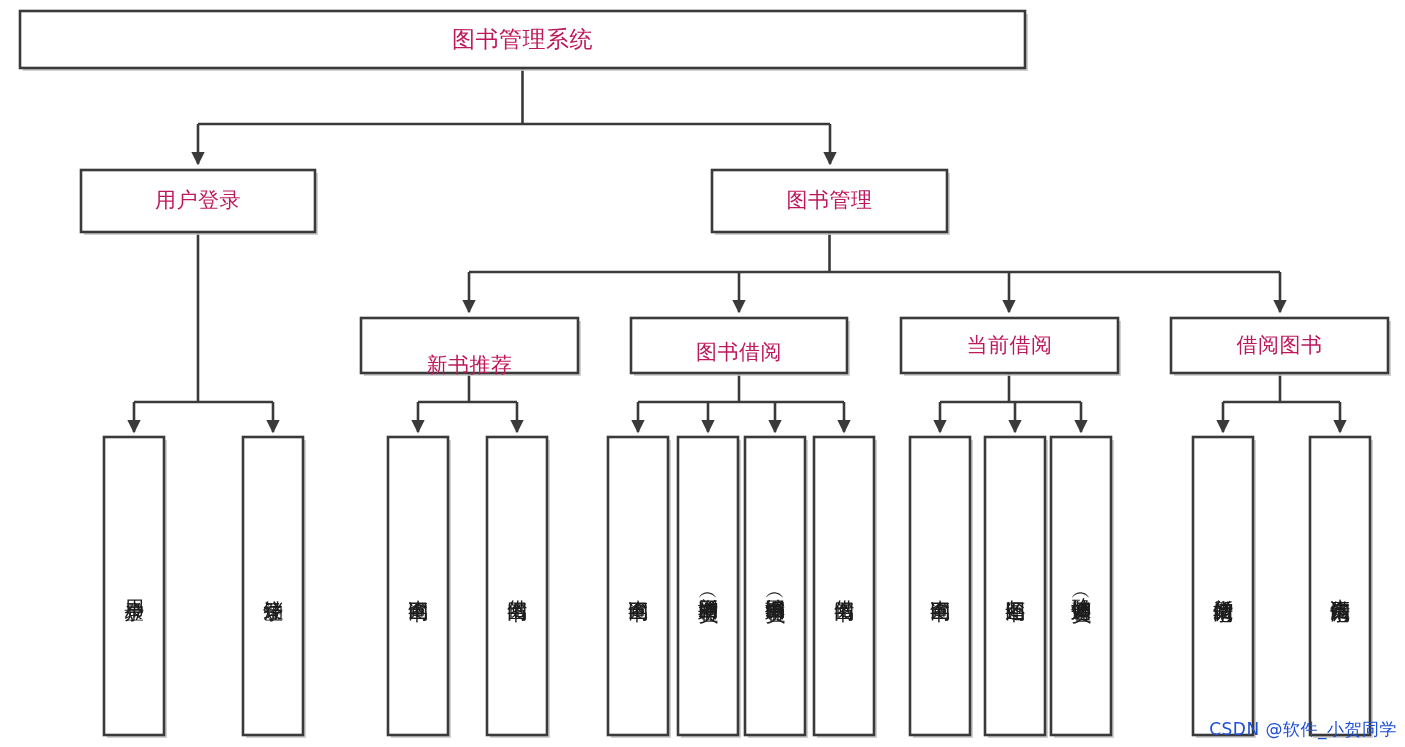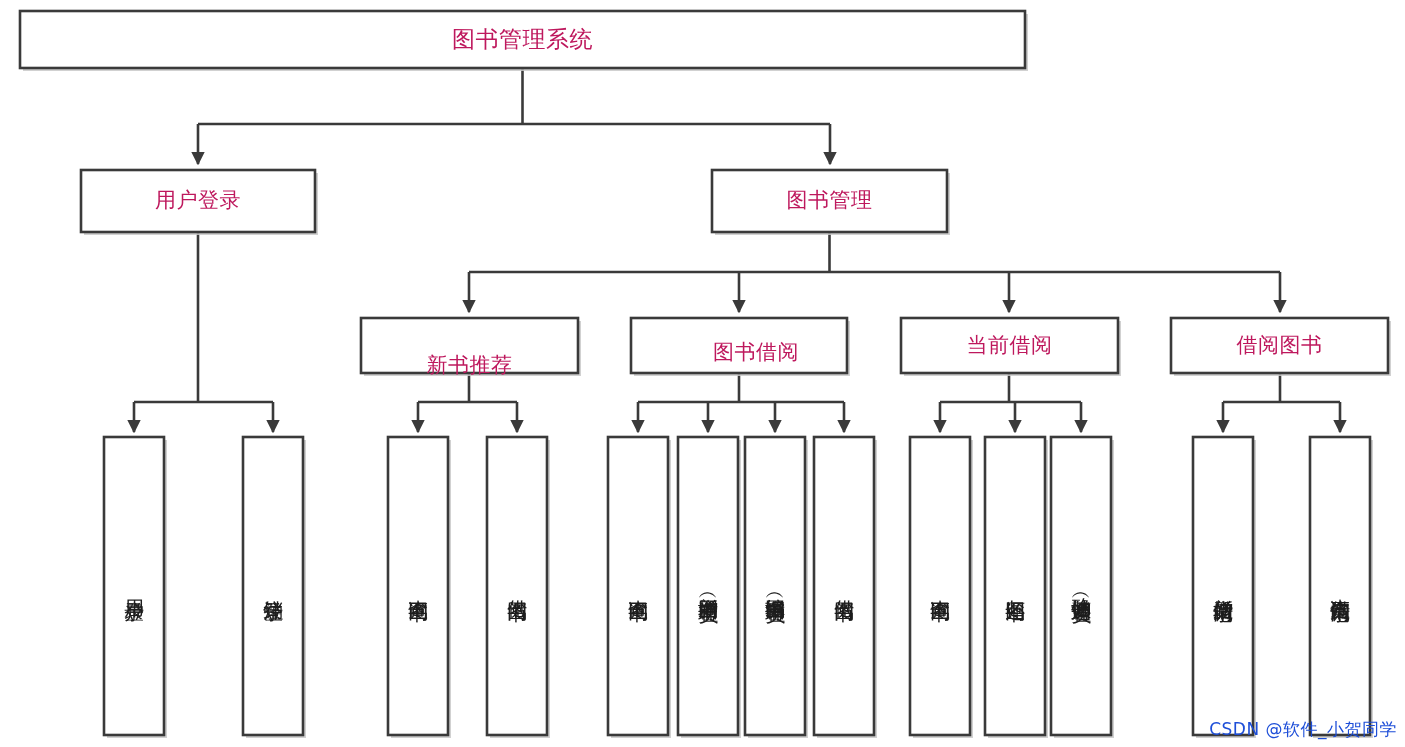--- a/index.html
+++ b/index.html
@@ -213,21 +213,21 @@
       <rect class="node-box" x="1310" y="437" width="60" height="298"></rect>
     </g>
   </svg>
 
   <div class="node-label-h" style="left:20px; top:11px; width:1005px; height:57px; font-size:23px;">图书管理系统</div>
 
   <div class="node-label-h" style="left:81px; top:170px; width:234px; height:62px;">用户登录</div>
   <div class="node-label-h" style="left:712px; top:170px; width:235px; height:62px;">图书管理</div>
 
   <div class="node-label-h" style="left:361px; top:318px; width:217px; height:55px;margin-top:20px;">新书推荐</div>
-  <div class="node-label-h" style="left:648px; top:318px; width:216px; height:70px;">图书借阅</div>
+  <div class="node-label-h" style="left:631px; top:318px; width:216px; height:70px;">图书借阅</div>
   <div class="node-label-h" style="left:901px; top:318px; width:217px; height:55px;border-radius:24px;">当前借阅</div>
   <div class="node-label-h" style="left:1171px; top:318px; width:217px; height:55px;">借阅图书</div>
 
   <div class="node-label-v" style="left:104px; top:437px; width:60px; height:298px;">用户登录</div>
   <div class="node-label-v" style="left:243px; top:437px; width:60px; height:298px;">注销登录</div>
   <div class="node-label-v" style="left:388px; top:437px; width:60px; height:298px;">查询图书</div>
   <div class="node-label-v" style="left:487px; top:437px; width:60px; height:298px;">借阅图书</div>
   <div class="node-label-v" style="left:608px; top:437px; width:60px; height:298px;">查询图书</div>
   <div class="node-label-v" style="left:678px; top:437px; width:60px; height:298px;">新增图书（管理员）</div>
   <div class="node-label-v" style="left:745px; top:437px; width:60px; height:298px;">编辑图书（管理员）</div>

